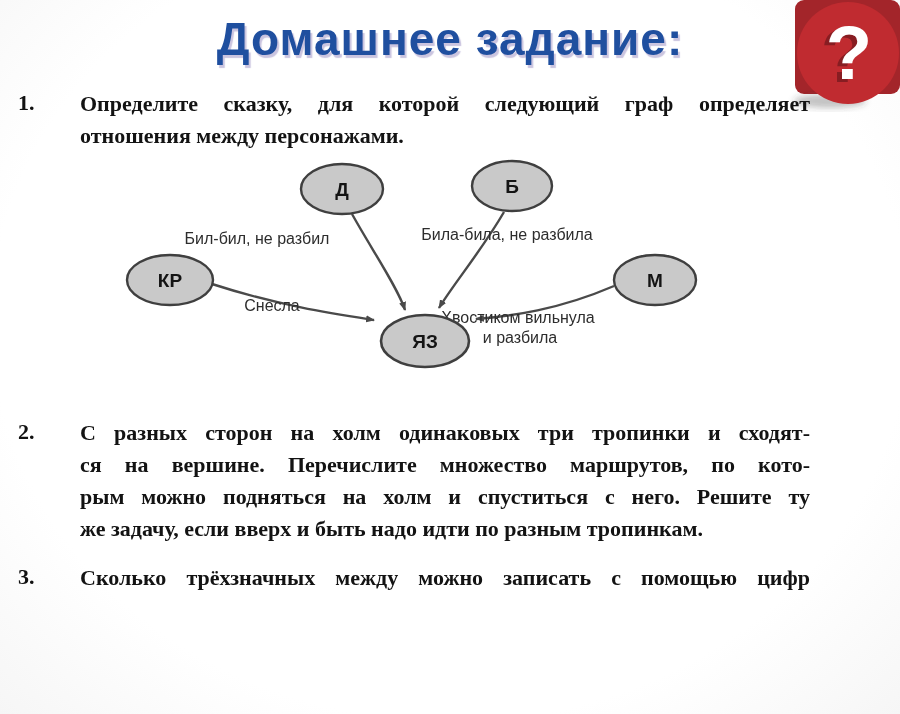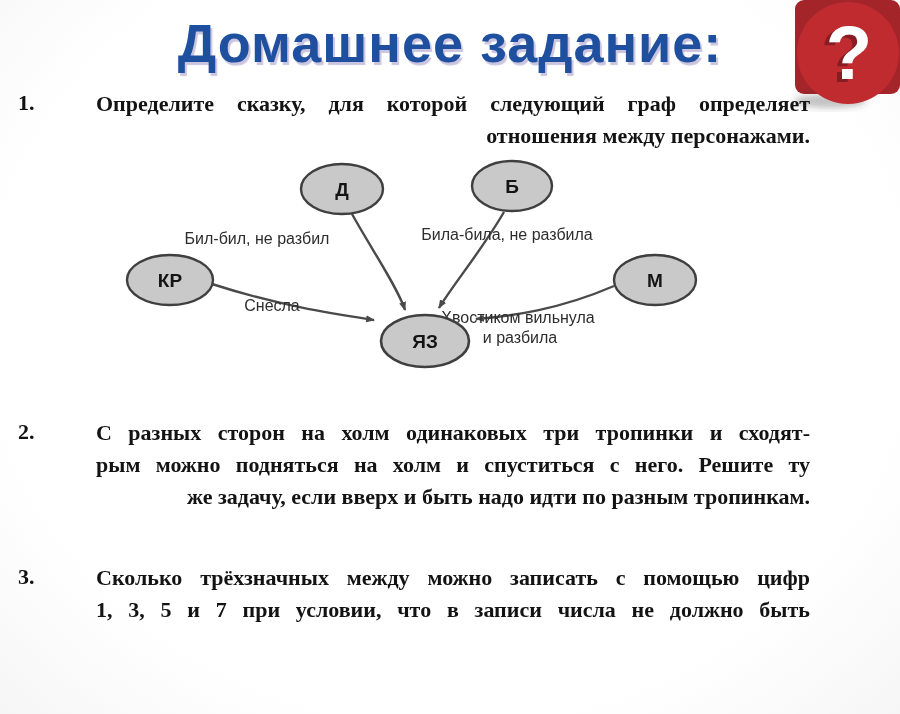--- a/index.html
+++ b/index.html
@@ -7,40 +7,40 @@
     position:relative;width:900px;height:714px;margin:0 auto;
     background:radial-gradient(ellipse at 50% 45%, #ffffff 72%, #f6f6f6 100%);
     overflow:hidden;
     font-family:"Liberation Sans",sans-serif;
   }
   .title{
     position:absolute;top:12px;left:0;width:100%;
     text-align:center;
     font-family:"Liberation Sans",sans-serif;
     font-weight:800;
-    font-size:54px;
+    font-size:46px;
     letter-spacing:1px;
     color:#1f4f9f;
     text-shadow:2px 3px 1px rgba(80,60,150,0.30);
   }
   .badge{position:absolute;top:0;right:0;width:112px;height:112px;}
   .task{position:absolute;left:0;width:900px;}
   .task-number{
     position:absolute;left:18px;top:2px;
     font-family:"Liberation Serif",serif;
     font-weight:700;font-size:22px;color:#111;
   }
   .task-lines{
     position:absolute;left:80px;top:0;width:730px;
     font-family:"Liberation Serif",serif;
     font-weight:700;font-size:22px;color:#131313;
     line-height:32px;
   }
-  .task-lines .just{text-align:justify;text-align-last:justify;margin-left:16px;}
-  .task-lines .norm{text-align:right;}
+  .task-lines .just{text-align:justify;text-align-last:justify;}
+  .task-lines .norm{text-align:left;}
   .graph{position:absolute;left:100px;top:156px;width:620px;height:224px;}
   .graph text.node-label{
     font-family:"Liberation Sans",sans-serif;
     font-weight:700;font-size:19px;fill:#141414;
   }
   .graph text.edge-label{
     font-family:"Liberation Sans",sans-serif;
     font-weight:400;font-size:16px;fill:#2d2d2d;
   }
   .badge text.qmark{
@@ -113,26 +113,26 @@
     <g>
       <ellipse cx="325" cy="185" rx="44" ry="26" fill="#c9c9c9" stroke="#3f3f3f" stroke-width="2.6"></ellipse>
       <text class="node-label" x="325" y="192" text-anchor="middle">ЯЗ</text>
     </g>
   </svg>
 
   <div class="task" style="top:417px;">
     <div class="task-number">2.</div>
     <div class="task-lines">
       <div class="just">С разных сторон на холм одинаковых три тропинки и сходят-</div>
+      <div class="just">ся на вершине. Перечислите множество маршрутов, по кото-</div>
       <div class="just">рым можно подняться на холм и спуститься с него. Решите ту</div>
       <div class="norm">же задачу, если вверх и быть надо идти по разным тропинкам.</div>
     </div>
   </div>
 
   <div class="task" style="top:562px;">
     <div class="task-number">3.</div>
     <div class="task-lines">
       <div class="just">Сколько трёхзначных между можно записать с помощью цифр</div>
-      <div class="just">1, 3, 5 и 7 при условии, что в записи числа не должно быть</div>
     </div>
   </div>
 
 </div>
 
 </body></html>

